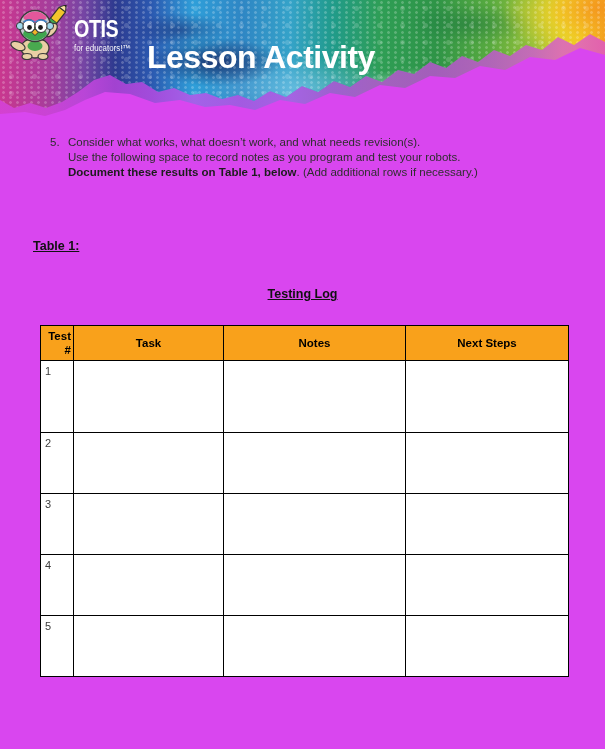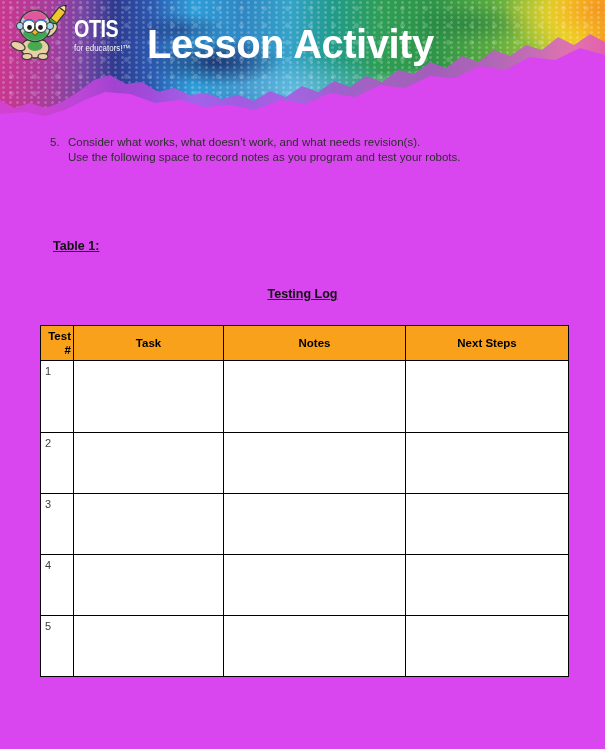--- a/index.html
+++ b/index.html
@@ -61,35 +61,35 @@
     position: absolute; left: 74px; top: 15px;
     color: #fff; font-weight: bold; font-size: 24px; letter-spacing: -0.5px;
     transform: scaleX(0.82); transform-origin: left top;
   }
   .brand-tagline {
     position: absolute; left: 74px; top: 43px;
     color: #fff; font-size: 8.5px; opacity: 0.95;
     transform: scaleX(0.93); transform-origin: left top; white-space: nowrap;
   }
   .page-title {
-    position: absolute; left: 147px; top: 22px;
-    color: #fff; font-weight: bold; font-size: 40px; letter-spacing: -0.5px;
+    position: absolute; left: 147px; top: 39px;
+    color: #fff; font-weight: bold; font-size: 32px; letter-spacing: -0.5px;
     white-space: nowrap;
   }
 
   
   .instructions { position: absolute; left: 50px; top: 135px; width: 500px; display: flex; }
   .instr-num { width: 18px; font-size: 11.5px; color: #2e2e2e; line-height: 14.8px; }
   .instr-lines { flex: 1; font-size: 11.5px; color: #2e2e2e; line-height: 14.8px; }
   .instr-lines .bold { font-weight: bold; color: #1c1c1c; }
 
   
   .table-label {
     position: absolute; left: 33px; top: 239px;
-    font-size: 12.5px; font-weight: bold; text-decoration: underline; color: #111; margin-left: 20px;
+    font-size: 12.5px; font-weight: bold; text-decoration: underline; color: #111;
   }
   .table-title {
     position: absolute; left: 0; top: 287px; width: 605px; text-align: center;
     font-size: 12.5px; font-weight: bold; text-decoration: underline; color: #111;
   }
 
   
   table.testing-log {
     position: absolute; left: 40px; top: 325px;
     border-collapse: collapse; table-layout: fixed; width: 528px;
@@ -160,20 +160,21 @@
       <div class="brand-tagline">for educators!™</div>
       <h1 class="page-title">Lesson Activity</h1>
     </div>
   </div>
 
   <div class="instructions">
     <div class="instr-num">5.</div>
     <div class="instr-lines">
       <div>Consider what works, what doesn’t work, and what needs revision(s).</div>
       <div>Use the following space to record notes as you program and test your robots.</div>
+      <div><span class="bold">Document these results on Table 1, below</span><span>. (Add additional rows if necessary.)</span></div>
     </div>
   </div>
 
   <div class="table-label">Table 1:</div>
   <div class="table-title">Testing Log</div>
 
   <table class="testing-log">
     <colgroup>
       <col style="width:33px">
         <col style="width:150px">

